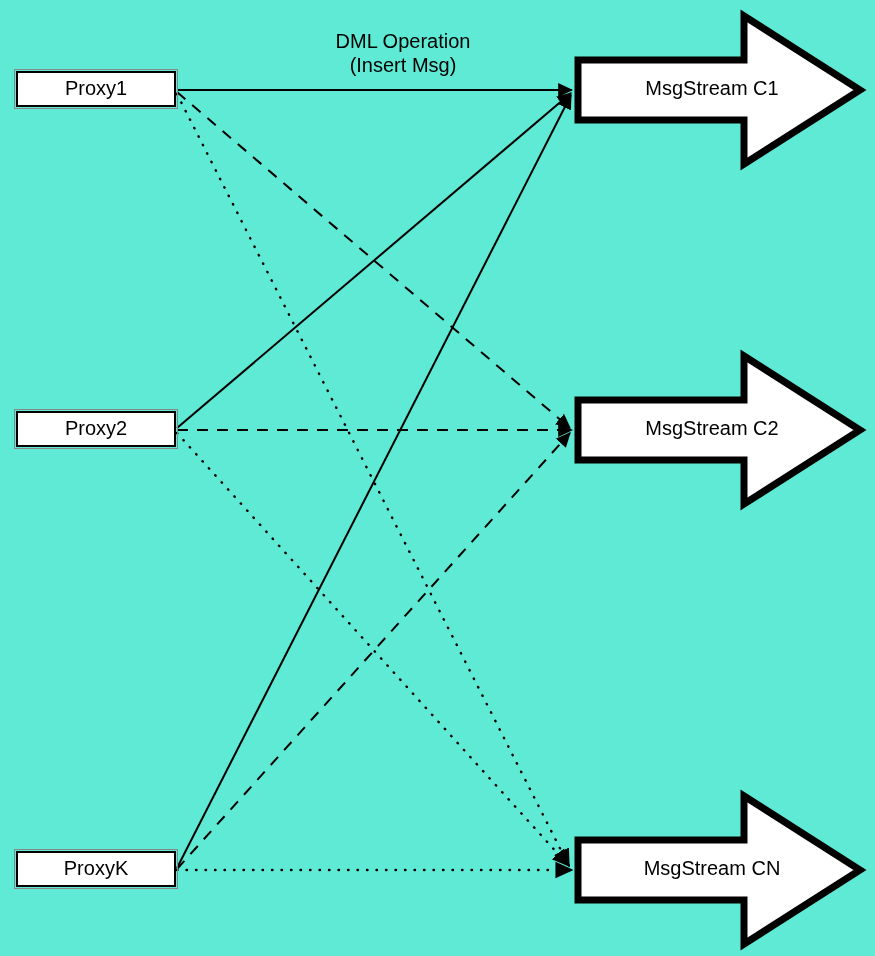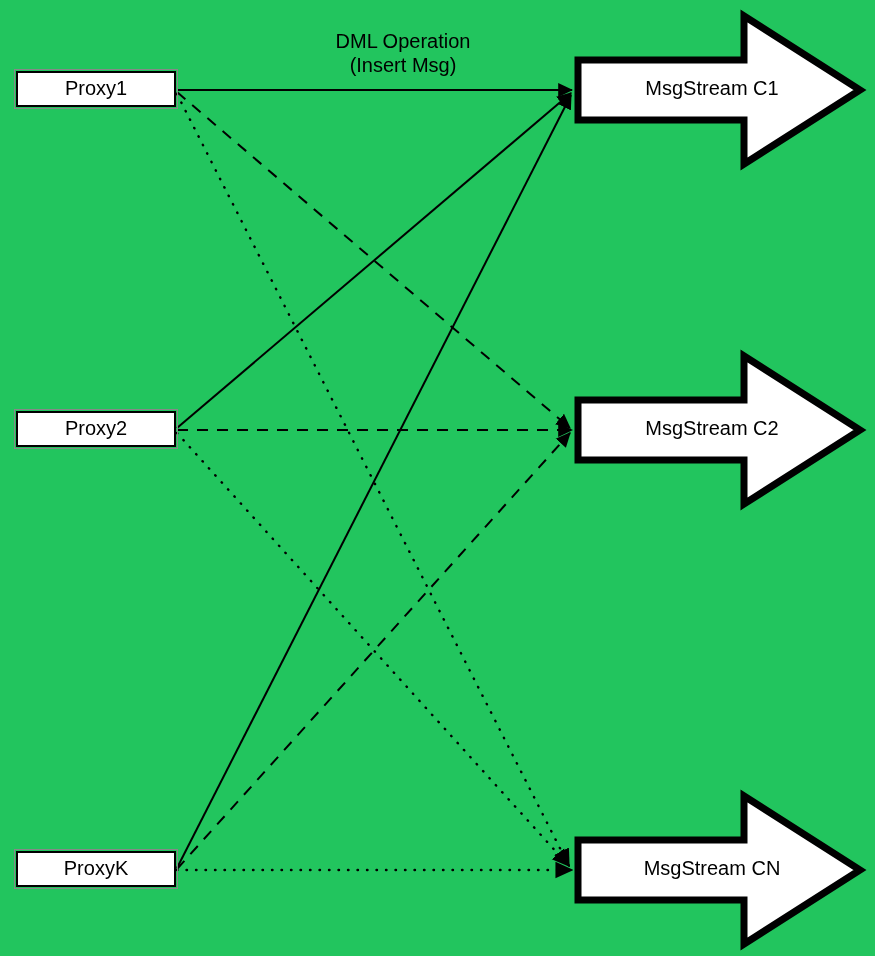--- a/index.html
+++ b/index.html
@@ -7,21 +7,21 @@
     padding: 0;
     background: #ffffff;
   }
   body {
     font-family: "Liberation Sans", sans-serif;
   }
   #diagram-root {
     position: relative;
     width: 875px;
     height: 956px;
-    background: #22c55e;
+    background: #5eead4;
     overflow: hidden;
   }
   #diagram-svg {
     position: absolute;
     top: 0;
     left: 0;
     width: 875px;
     height: 956px;
   }
   .node-label {

